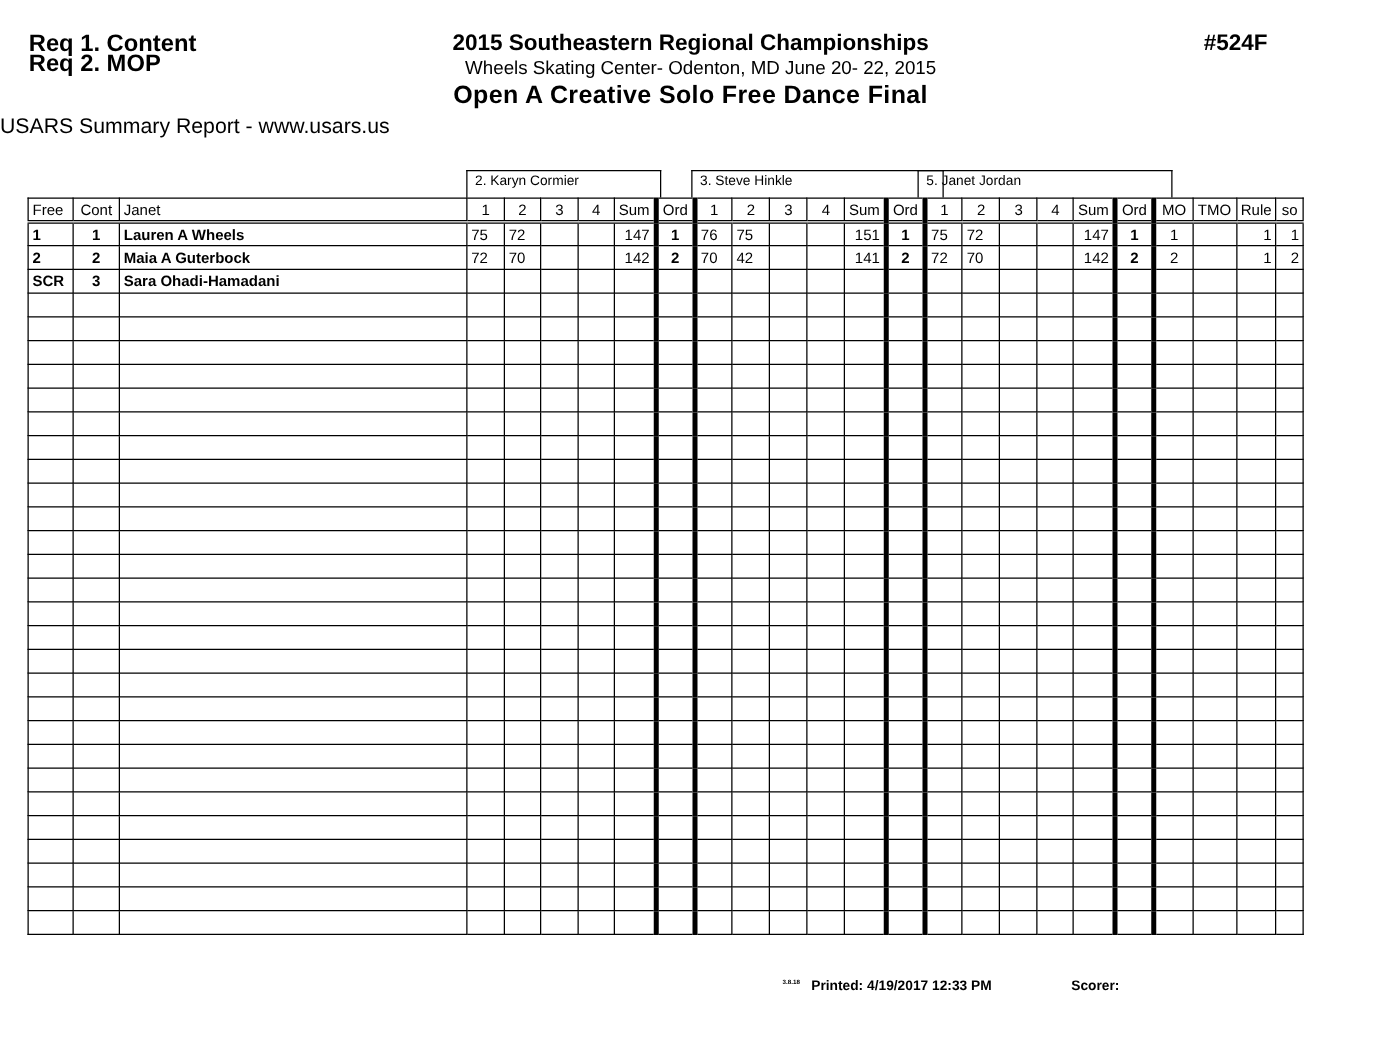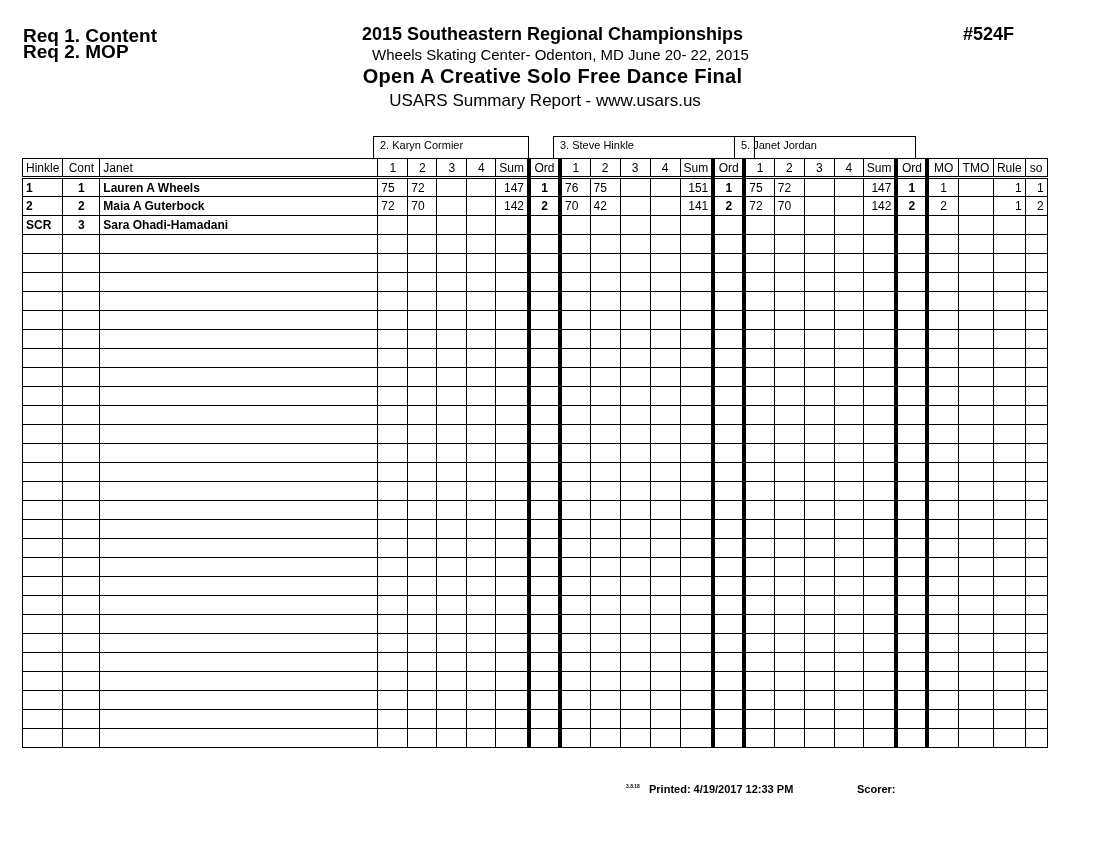--- a/index.html
+++ b/index.html
@@ -2,21 +2,21 @@
 <html><head>
 <meta charset="utf-8">
 <style>
   html, body { margin:0; padding:0; background:#fff; }
   body { width:1100px; height:850px; position:relative; overflow:hidden; font-family:"Liberation Sans", sans-serif; color:#000; }
   .abs { position:absolute; white-space:nowrap; }
   .req { font-weight:bold; font-size:19px; left:23px; }
   .title { font-weight:bold; font-size:18px; left:0; width:1105px; text-align:center; }
   .sub { font-size:15px; left:18px; width:1085px; text-align:center; }
   .event { font-weight:bold; font-size:20px; left:0; width:1105px; text-align:center; letter-spacing:0.3px; }
-  .report { font-size:17px; left:0; width:1090px; text-align:center; }
+  .report { font-size:17px; left:0; width:1090px; }
   .num { font-weight:bold; font-size:18px; left:963px; top:24px; }
   .judge-box { position:absolute; top:136px; height:22px; border:1px solid #000; border-bottom:none; box-sizing:border-box; font-size:11px; padding:2px 0 0 6px; }
   table.grid { position:absolute; left:22px; top:158px; border-collapse:collapse; table-layout:fixed; }
   table.grid td { border:1px solid #000; height:19px; padding:0 3px; font-size:12px; overflow:hidden; white-space:nowrap; box-sizing:border-box; }
   table.grid tr.hdr td { font-size:12px; height:19px; border-bottom:3px double #000; }
   td.c { text-align:center; }
   td.r { text-align:right; }
   td.b { font-weight:bold; font-size:13px; }
   td.tl { border-left:4px solid #000 !important; }
   .footer { font-size:11px; font-weight:bold; top:783px; }
@@ -29,21 +29,21 @@
 <div class="abs req" style="top:41px">Req  2.  MOP</div>
 
 <div class="abs title" style="top:24px">2015 Southeastern Regional Championships</div>
 <div class="abs sub" style="top:46px">Wheels Skating Center- Odenton, MD  June 20- 22, 2015</div>
 <div class="abs event" style="top:65px">Open A Creative Solo Free Dance Final</div>
 <div class="abs report" style="top:91px">USARS Summary Report - www.usars.us</div>
 <div class="abs num">#524F</div>
 
 <div class="judge-box" style="left:373px;width:156px">2.  Karyn  Cormier</div>
 <div class="judge-box" style="left:553px;width:202px">3.  Steve Hinkle</div>
-<div class="judge-box" style="left:734px;width:182px">5.  Janet Jordan</div>
+<div class="judge-box" style="left:734px;width:204px">5.  Janet Jordan</div>
 
 <table class="grid" id="grid">
   <colgroup>
     <col style="width:36px">
       <col style="width:37px">
       <col style="width:278px">
     <col style="width:30px">
       <col style="width:29px">
       <col style="width:30px">
       <col style="width:29px">
@@ -61,21 +61,21 @@
       <col style="width:29px">
       <col style="width:31px">
       <col style="width:31px">
     <col style="width:31px">
       <col style="width:35px">
       <col style="width:30px">
       <col style="width:22px">
   </colgroup>
   <tbody id="grid-body">
     <tr class="hdr">
-      <td>Hinkle</td>
+      <td>Free</td>
       <td class="c">Cont</td>
       <td>Janet</td>
       <td class="c">1</td>
       <td class="c">2</td>
       <td class="c">3</td>
       <td class="c">4</td>
       <td class="c">Sum</td>
       <td class="c tl">Ord</td>
       <td class="c tl">1</td>
       <td class="c">2</td>

